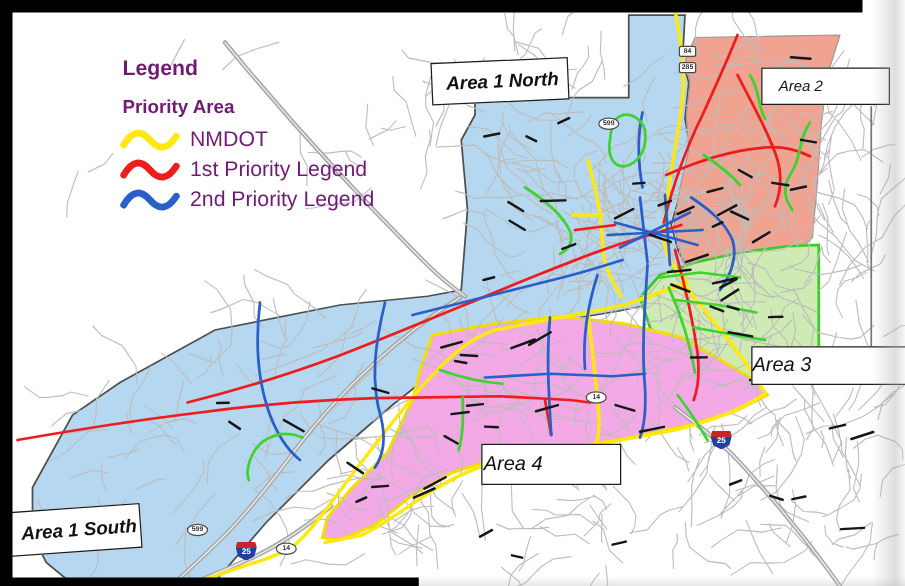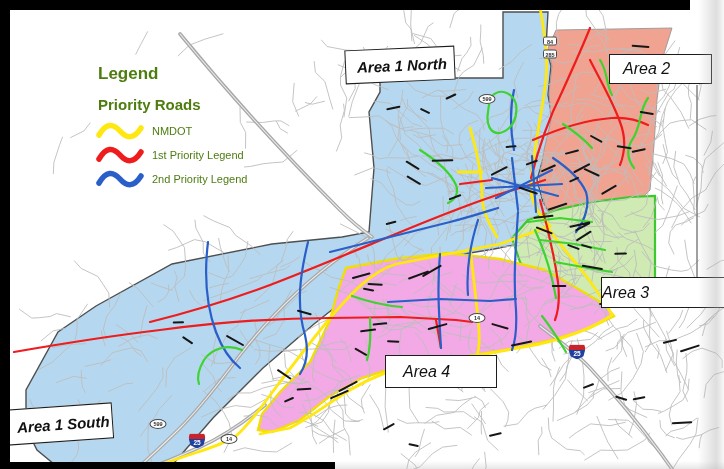--- a/index.html
+++ b/index.html
@@ -19,27 +19,27 @@
   .region-green{stroke:#3bc92e;stroke-width:2.2;}
   .region-pink{stroke:#f0df00;stroke-width:2.4;}
   .bnd{fill:none;stroke:#787878;stroke-width:1.4;}
   
   .bar{position:absolute;background:#000;z-index:30;}
   .fade-right{position:absolute;right:0;top:0;width:26px;height:469px;z-index:25;pointer-events:none;
     background:linear-gradient(90deg,rgba(180,180,180,0) 0%,rgba(175,175,175,.42) 70%,rgba(225,225,225,.25) 100%);}
   .fade-bottom{position:absolute;right:0;bottom:0;width:390px;height:8px;z-index:25;pointer-events:none;
     background:linear-gradient(180deg,rgba(180,180,180,0),rgba(185,185,185,.35));}
   
-  .legend{position:absolute;left:96px;top:64px;z-index:12;color:#4d7c0f;}
+  .legend{position:absolute;left:96px;top:45px;z-index:12;color:#701a75;}
   .lg-title{font-size:17px;font-weight:bold;margin:0 0 12px 2px;}
   .lg-sub{font-size:15px;font-weight:bold;margin:0 0 6px 2px;}
   .lg-row{display:flex;align-items:center;height:24px;}
   .lg-swatch{width:48px;height:22px;flex:0 0 48px;margin-right:8px;}
   .lg-swatch path{fill:none;stroke-width:5.5;stroke-linecap:round;}
-  .lg-label{font-size:11px;white-space:pre;}
+  .lg-label{font-size:17px;white-space:pre;}
   
   .area-label{position:absolute;background:#fff;border:1.7px solid #1d1d1d;color:#111;
     font-style:italic;z-index:15;display:flex;align-items:center;box-sizing:border-box;}
   .al-bold{font-weight:bold;}
   
   .mk{position:absolute;z-index:14;transform:translate(-50%,-50%);display:flex;align-items:center;
       justify-content:center;color:#333;font-weight:bold;box-sizing:border-box;}
   .m-oval{width:17px;height:10px;background:#fdfdfd;border:1px solid #4a4a4a;border-radius:50%;font-size:5.5px;}
   .m-rect{width:14px;height:9px;background:#fdfdfd;border:1px solid #4a4a4a;border-radius:2px;font-size:5.5px;}
   .m-shield{width:17px;height:15px;color:#fff;font-size:6.5px;
@@ -132,21 +132,21 @@
       <path d="M600,60 C608,72 606,85 612,95"></path>
     </g>
 
     <g id="label-dashes">
         <path d="M576.3,230.1L589.2,223.3M549.0,209.5L566.2,203.8M542.1,171.2L554.8,165.5M534.5,217.7L552.4,215.8M520.0,187.8L536.7,193.5M506.6,146.9L515.5,146.3M526.9,164.4L536.7,160.7M570.5,226.7L589.2,222.6M584.8,169.2L598.5,175.5M492.0,174.7L506.6,167.2M574.5,172.0L589.0,164.3M640.8,111.9L652.7,113.9M617.8,146.3L630.6,148.2M566.0,153.6L577.9,150.5M570.3,181.3L577.9,177.8M632.7,45.8L648.4,47.0M632.8,151.8L644.7,149.2M591.1,136.0L601.3,141.7M602.4,193.7L615.6,185.8M183.4,337.4L191.9,343.1M409.1,278.5L427.8,271.6M339.5,390.9L356.5,381.8M227.2,336.1L242.9,345.0M428.8,329.0L446.3,324.1M388.1,341.3L398.3,341.8M278.0,370.2L290.3,378.5M298.0,310.7L310.6,314.3M173.7,322.4L183.0,322.2M407.7,176.6L419.8,183.8M386.8,224.0L395.3,221.8M432.7,160.8L452.3,160.3M421.2,109.1L428.9,112.9M387.4,109.2L399.3,106.8M449.9,199.1L460.2,195.3M406.7,161.7L418.4,168.8M446.7,98.5L455.3,94.5M615.3,253.7L625.9,253.4M577.2,240.2L590.5,231.7M600.1,304.0L618.0,303.6M568.4,245.1L578.5,248.9M606.4,281.9L619.8,282.2M582.8,265.8L601.8,269.1M537.0,227.6L551.5,233.3M582.2,245.1L590.8,247.6M361.2,331.3L375.0,329.6M512.0,345.4L531.1,341.5M423.3,275.9L440.5,265.8M353.0,278.0L369.4,273.5M552.8,286.0L565.3,285.9M492.5,324.1L507.5,328.5M373.7,324.6L386.2,323.3M368.6,284.0L381.7,284.8M364.1,288.8L373.0,290.4M355.7,348.9L366.1,354.8M490.1,435.7L500.6,433.3M409.6,444.3L417.7,446.1M331.2,398.1L347.6,390.8M297.7,389.6L310.4,388.7M285.2,401.4L292.9,398.0M384.1,429.3L393.5,424.1M681.1,351.2L698.6,345.6M672.9,423.3L691.2,422.3M584.1,387.6L592.9,384.3M663.9,342.7L676.0,339.9M633.9,399.3L644.3,397.2M616.3,396.7L626.1,399.8"></path>
       </g>
   </svg>
 
   <div class="legend">
     <div class="lg-title">Legend</div>
-    <div class="lg-sub">Priority Roads</div>
+    <div class="lg-sub">Priority Area</div>
     <div class="lg-row">
       <svg class="lg-swatch" viewBox="0 0 48 22">
         <path d="M3,15 C10,3 17,3 24,11 C31,19 38,19 45,8" stroke="#ffe811"></path>
       </svg>
       <span class="lg-label">NMDOT</span>
     </div>
     <div class="lg-row">
       <svg class="lg-swatch" viewBox="0 0 48 22">
         <path d="M3,15 C10,3 17,3 24,11 C31,19 38,19 45,8" stroke="#ee1c1c"></path>
       </svg>
@@ -156,27 +156,27 @@
       <svg class="lg-swatch" viewBox="0 0 48 22">
         <path d="M3,15 C10,3 17,3 24,11 C31,19 38,19 45,8" stroke="#2a5fc9"></path>
       </svg>
       <span class="lg-label">2nd Priority Legend</span>
     </div>
   </div>
 
   <div class="area-label al-bold" style="left:345px;top:48px;width:110px;height:34px;padding-left:11px;font-size:15px;transform:rotate(-2.5deg);">
       <span>Area 1 North</span>
     </div>
-  <div class="area-label" style="left:609px;top:54px;width:103px;height:30px;padding-left:13px;font-size:16px;">
+  <div class="area-label" style="left:609px;top:54px;width:103px;height:30px;padding-left:13px;font-size:12px;">
       <span>Area 2</span>
     </div>
   <div class="area-label" style="left:601px;top:277px;width:141px;height:31px;padding-left:0;font-size:16px;">
       <span>Area 3</span>
     </div>
-  <div class="area-label" style="left:385px;top:355px;width:112px;height:33px;padding-left:17px;font-size:16px;">
+  <div class="area-label" style="left:385px;top:355px;width:112px;height:33px;padding-left:1px;font-size:16px;">
       <span>Area 4</span>
     </div>
   <div class="area-label al-bold" style="left:6px;top:406px;width:107px;height:36px;padding-left:10px;font-size:15px;transform:rotate(-4deg);">
       <span>Area 1 South</span>
     </div>
 
   <div class="mk m-oval" style="left:487px;top:99px;">
       <span>599</span>
     </div>
   <div class="mk m-rect" style="left:550px;top:41px;">

